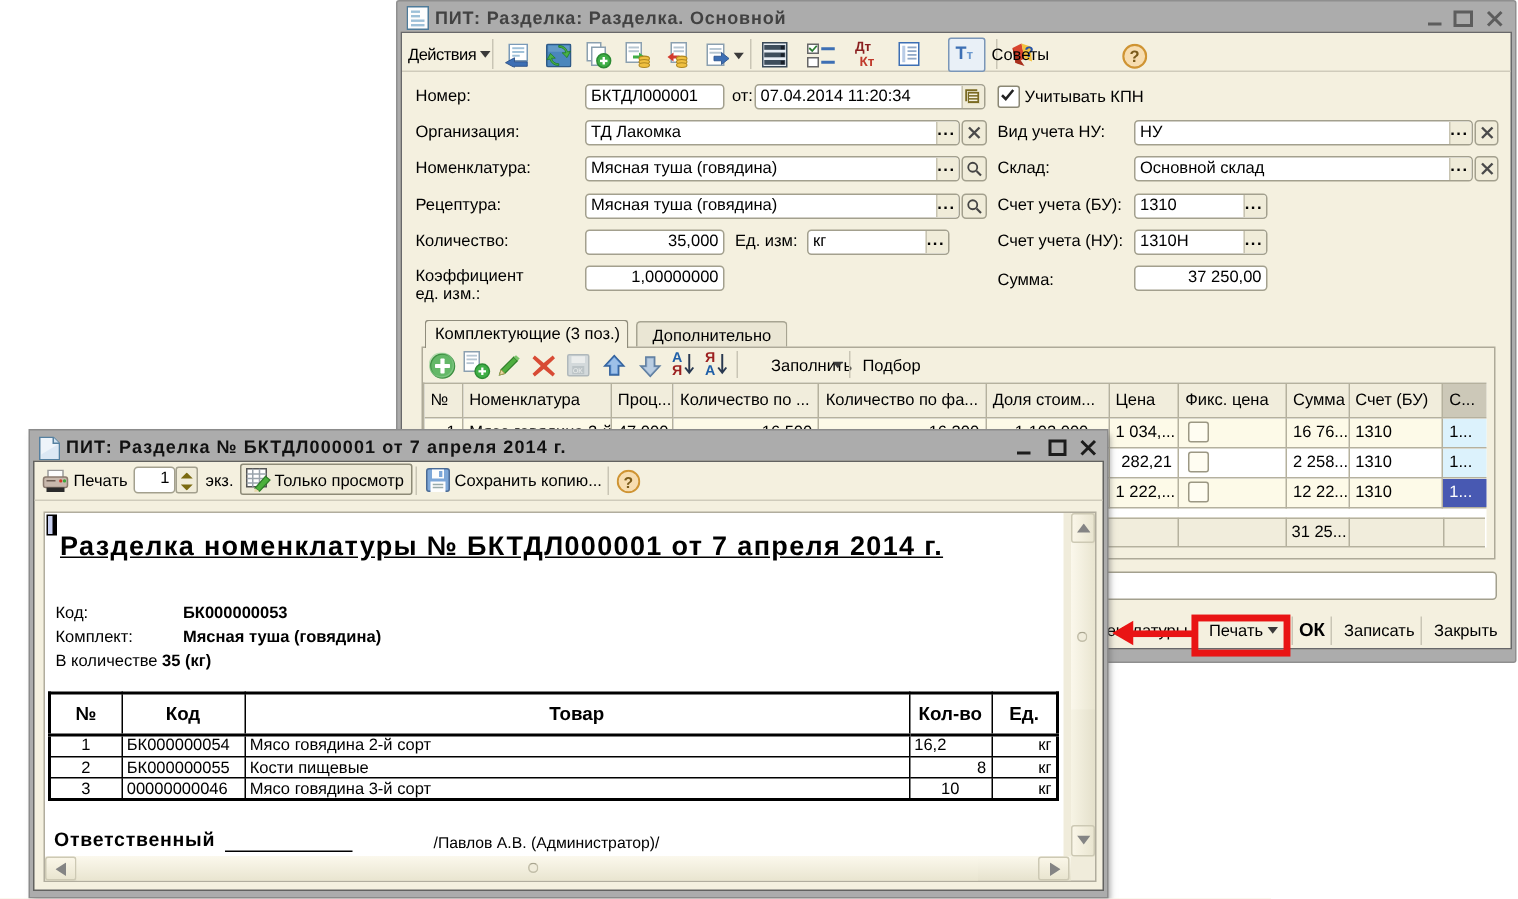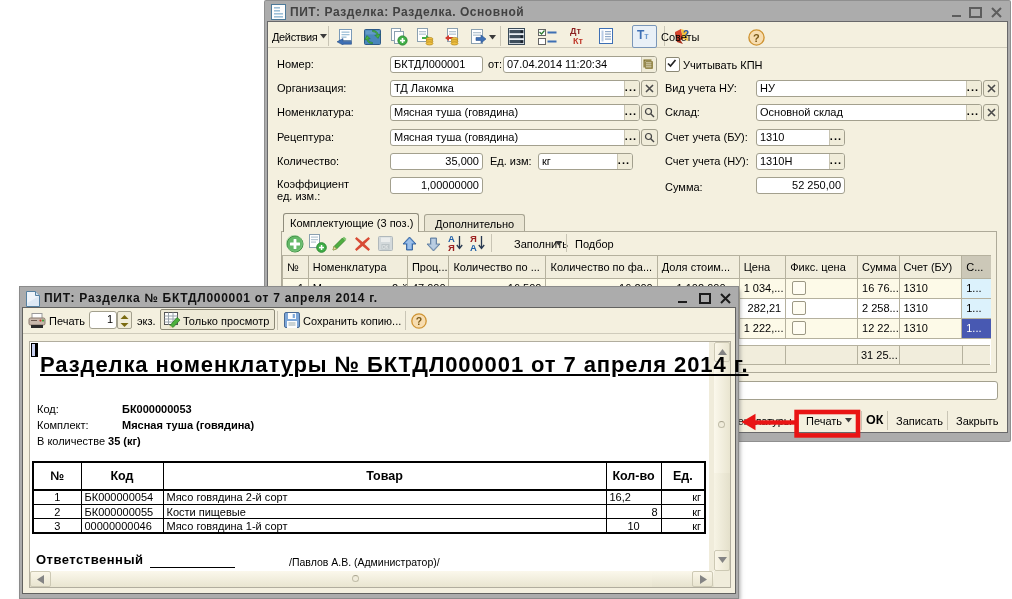--- a/index.html
+++ b/index.html
@@ -249,21 +249,21 @@
     <span class="tx">1310</span>
   <div class="fbtn" style="right:0;top:0;width:14px;height:15px;"></div>
   <div class="t b" style="right:2px;top:0px;letter-spacing:1px;">...</div>
 </div>
 <div class="inp" style="left:756px;top:153px;width:87px;height:15px;">
     <span class="tx">1310Н</span>
   <div class="fbtn" style="right:0;top:0;width:14px;height:15px;"></div>
   <div class="t b" style="right:2px;top:0px;letter-spacing:1px;">...</div>
 </div>
 <div class="inp" style="left:756px;top:177px;width:87px;height:15px;">
-    <span class="txr">52 250,00</span>
+    <span class="txr">37 250,00</span>
   </div>
 
 <div class="a" style="left:424px;top:214px;width:99px;height:17px;background:#eae6d4;border:1px solid #a7a492;border-bottom:none;border-radius:3px 3px 0 0;"></div>
 <div class="t" style="left:435px;top:218px;">Дополнительно</div>
 <div class="a" style="left:281px;top:231px;width:716px;height:142px;background:#f4f0df;border:1px solid #aeaa99;box-sizing:border-box;"></div>
 <div class="a" style="left:283px;top:213px;width:136px;height:19px;background:#f4f0df;border:1px solid #8f8c7c;border-bottom:none;border-radius:3px 3px 0 0;box-sizing:border-box;"></div>
 <div class="t" style="left:290px;top:217px;">Комплектующие (3 поз.)</div>
 
 <svg class="a" style="left:286px;top:235px" width="18" height="18" viewBox="0 0 18 18">
  <circle cx="9" cy="9" r="8" fill="#64b868" stroke="#3d8f41"></circle>
@@ -511,21 +511,21 @@
   </svg>
 <div class="a" style="left:51px;top:571px;width:601px;height:16px;background:linear-gradient(to bottom,#fbf8ec,#e9e5d0);"></div>
 <div class="a" style="left:352px;top:575px;width:7px;height:7px;border-radius:50%;border:1px solid #c2bea9;border-top-color:#a8a48f;background:#f0ecdb;box-sizing:border-box;"></div>
 <div class="a" style="left:692px;top:571px;width:21px;height:16px;background:linear-gradient(to bottom,#faf6e8,#e9e5d0);border:1px solid #cdc9b4;border-radius:2px;box-sizing:border-box;"></div>
 <svg class="a" style="left:700px;top:575px" width="7" height="9">
     <polygon points="0,0 0,9 7,4.5" fill="#848484"></polygon>
   </svg>
 
 <div class="a" style="left:31px;top:343px;width:7px;height:14px;background:#000;"></div>
 <div class="a" style="left:32px;top:344px;width:2.5px;height:12px;background:#c8d0f0;"></div>
-<div class="t b" id="dochead" style="left:40px;top:356px;font-size:22px;line-height:17px;text-decoration:underline;letter-spacing:0.9px;">Разделка номенклатуры № БКТДЛ000001 от 7 апреля 2014 г.</div>
+<div class="t b" id="dochead" style="left:40px;top:356px;font-size:18px;line-height:17px;text-decoration:underline;letter-spacing:0.9px;">Разделка номенклатуры № БКТДЛ000001 от 7 апреля 2014 г.</div>
 <div class="t" style="left:37px;top:403px;">Код:</div>
 <div class="t b" style="left:122px;top:403px;">БК000000053</div>
 <div class="t" style="left:37px;top:419px;">Комплект:</div>
 <div class="t b" style="left:122px;top:419px;">Мясная туша (говядина)</div>
 <div class="t" style="left:37px;top:435px;">В количестве <span class="b">35 (кг)</span></div>
 
 <table class="a" id="dtab" style="left:32px;top:461px;border-collapse:collapse;table-layout:fixed;width:672px;color:#000;">
 <colgroup>
       <col style="width:48px">
       <col style="width:82px">
@@ -551,21 +551,21 @@
 <tr style="height:14.4px;">
         <td class="dc" style="text-align:center;">2</td>
         <td class="dc">БК000000055</td>
         <td class="dc">Кости пищевые</td>
         <td class="dc" style="text-align:right;">8</td>
         <td class="dc" style="text-align:right;">кг</td>
       </tr>
 <tr style="height:14.4px;">
         <td class="dc" style="text-align:center;">3</td>
         <td class="dc">00000000046</td>
-        <td class="dc">Мясо говядина 1-й сорт</td>
+        <td class="dc">Мясо говядина 3-й сорт</td>
         <td class="dc" style="text-align:center;">10</td>
         <td class="dc" style="text-align:right;">кг</td>
       </tr>
 </tbody>
   </table>
 <div class="t b" style="left:36px;top:554px;font-size:13px;letter-spacing:0.5px;">Ответственный</div>
 <div class="a" style="left:150px;top:567px;width:85px;height:1px;background:#000;"></div>
 <div class="t" style="left:289px;top:556px;font-size:10.5px;">/Павлов А.В. (Администратор)/</div>
 
 <svg class="a" style="left:725px;top:405px" width="145" height="40" viewBox="0 0 145 40">

